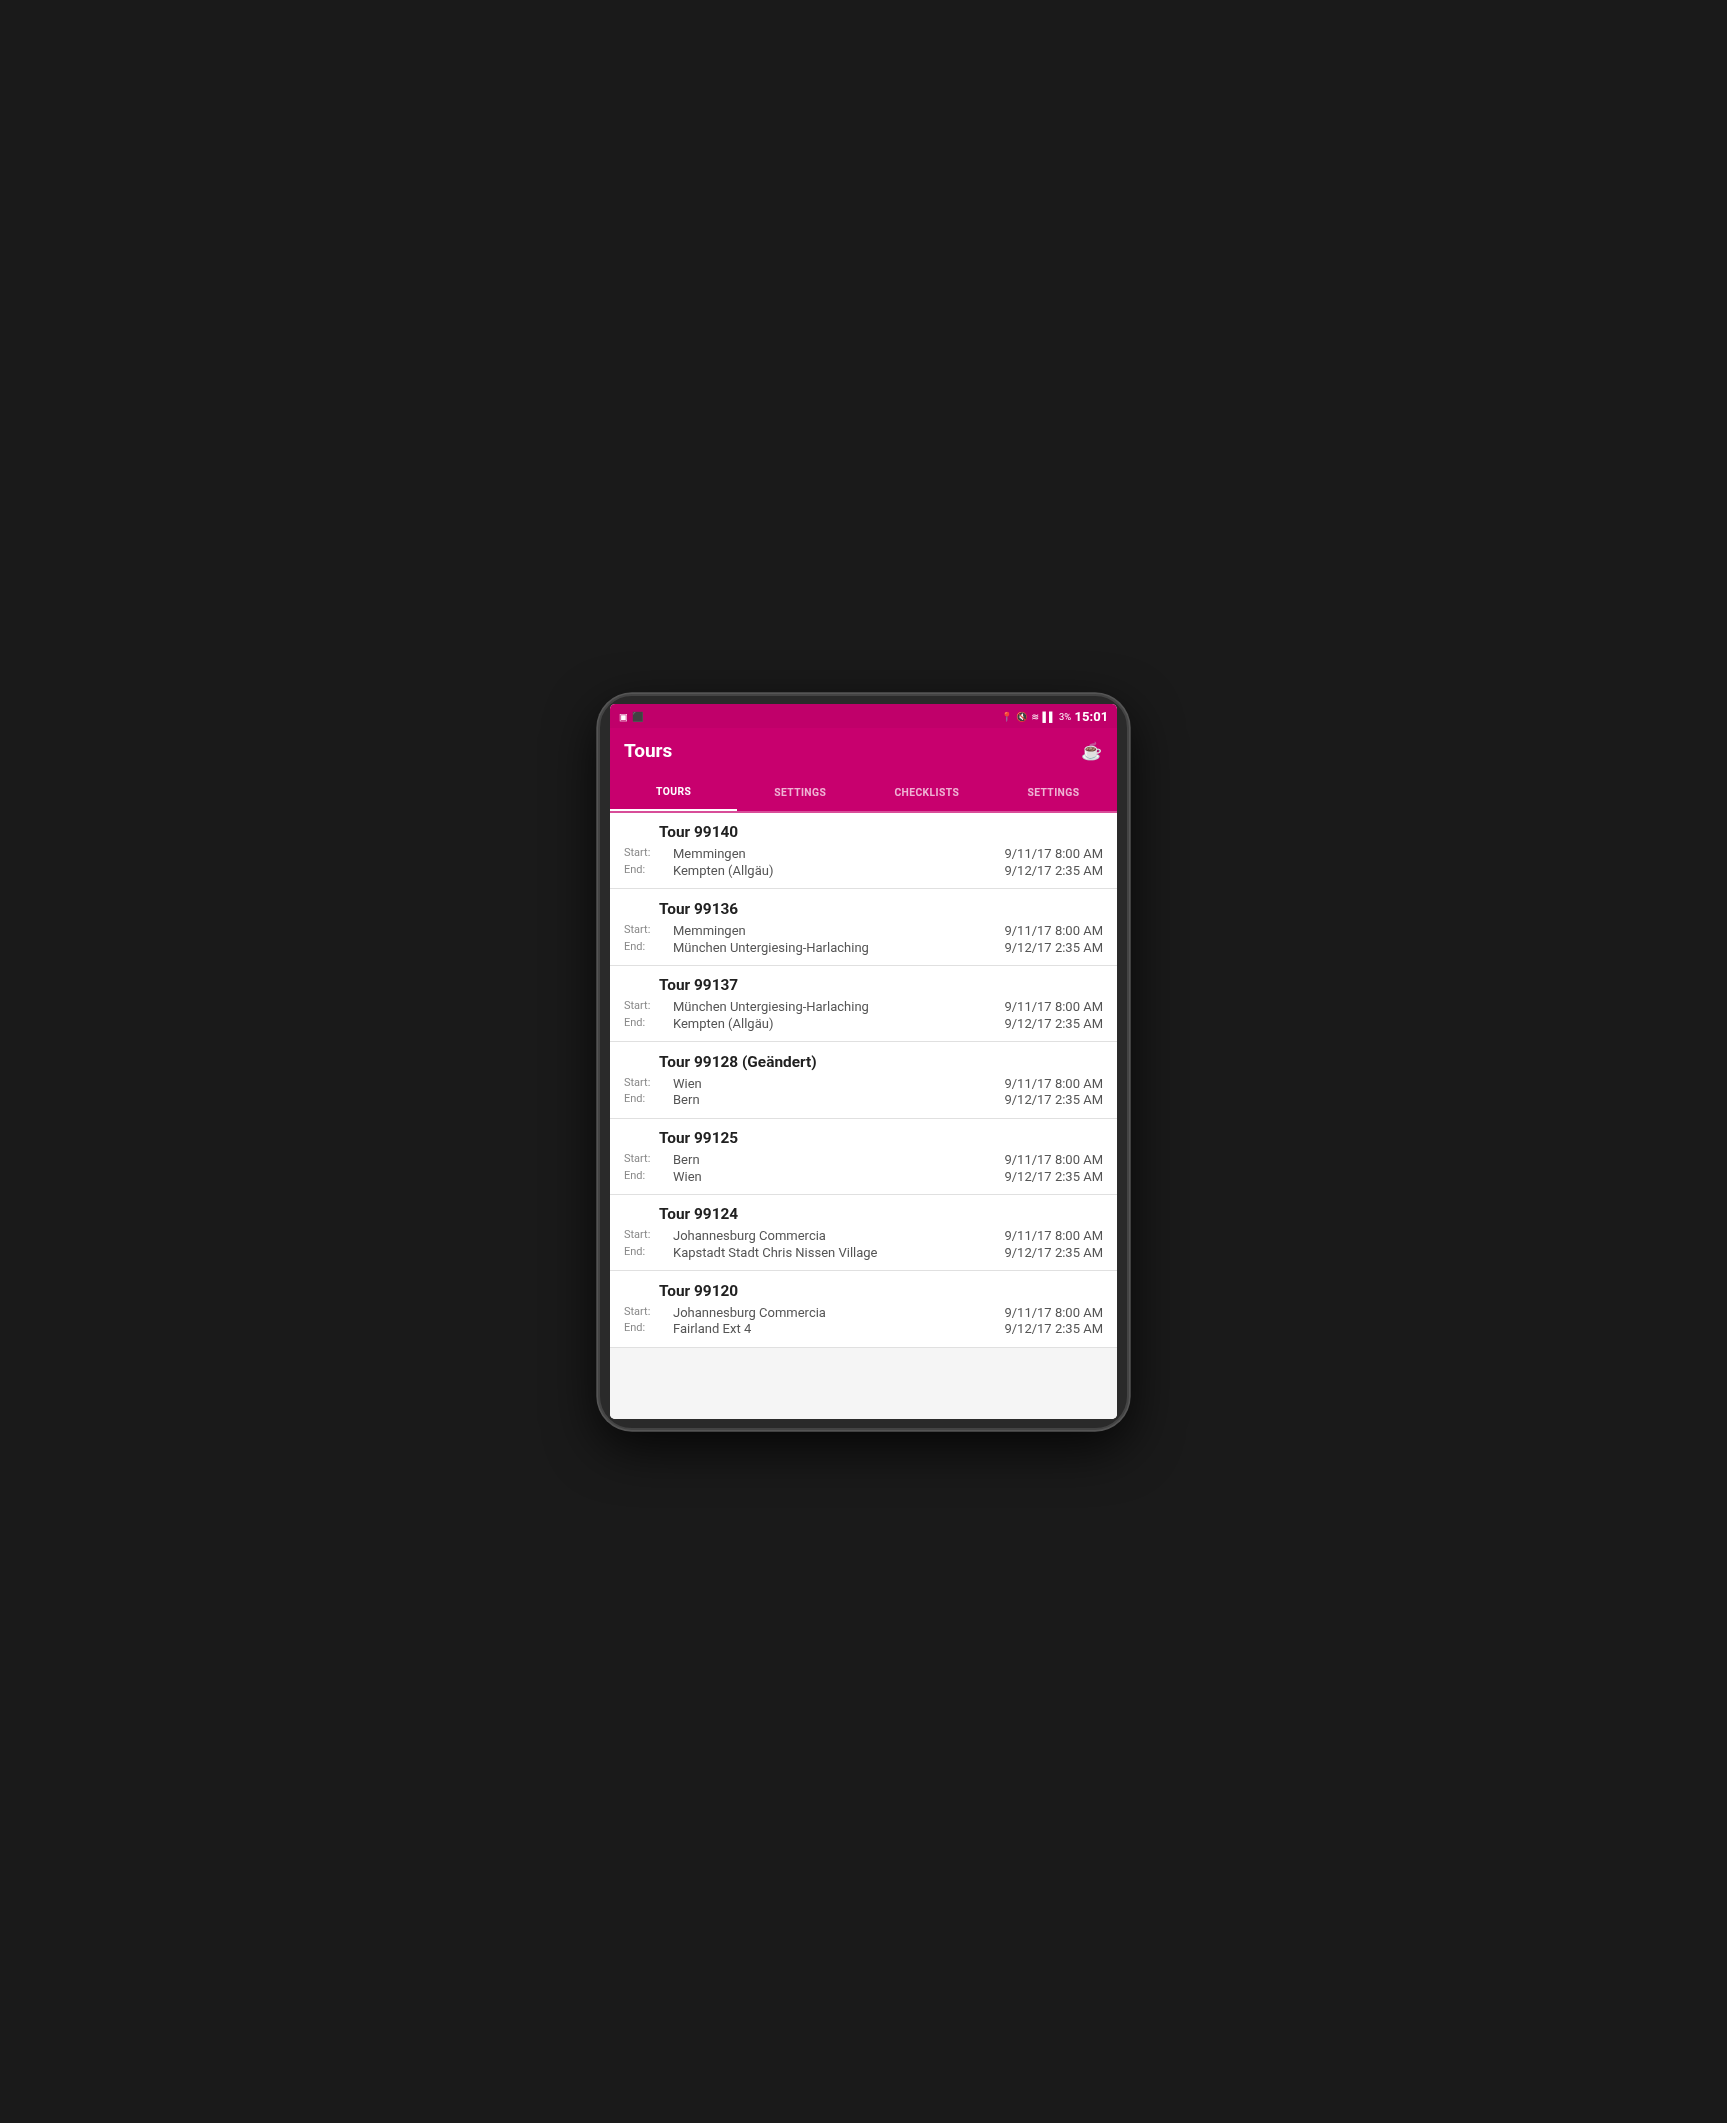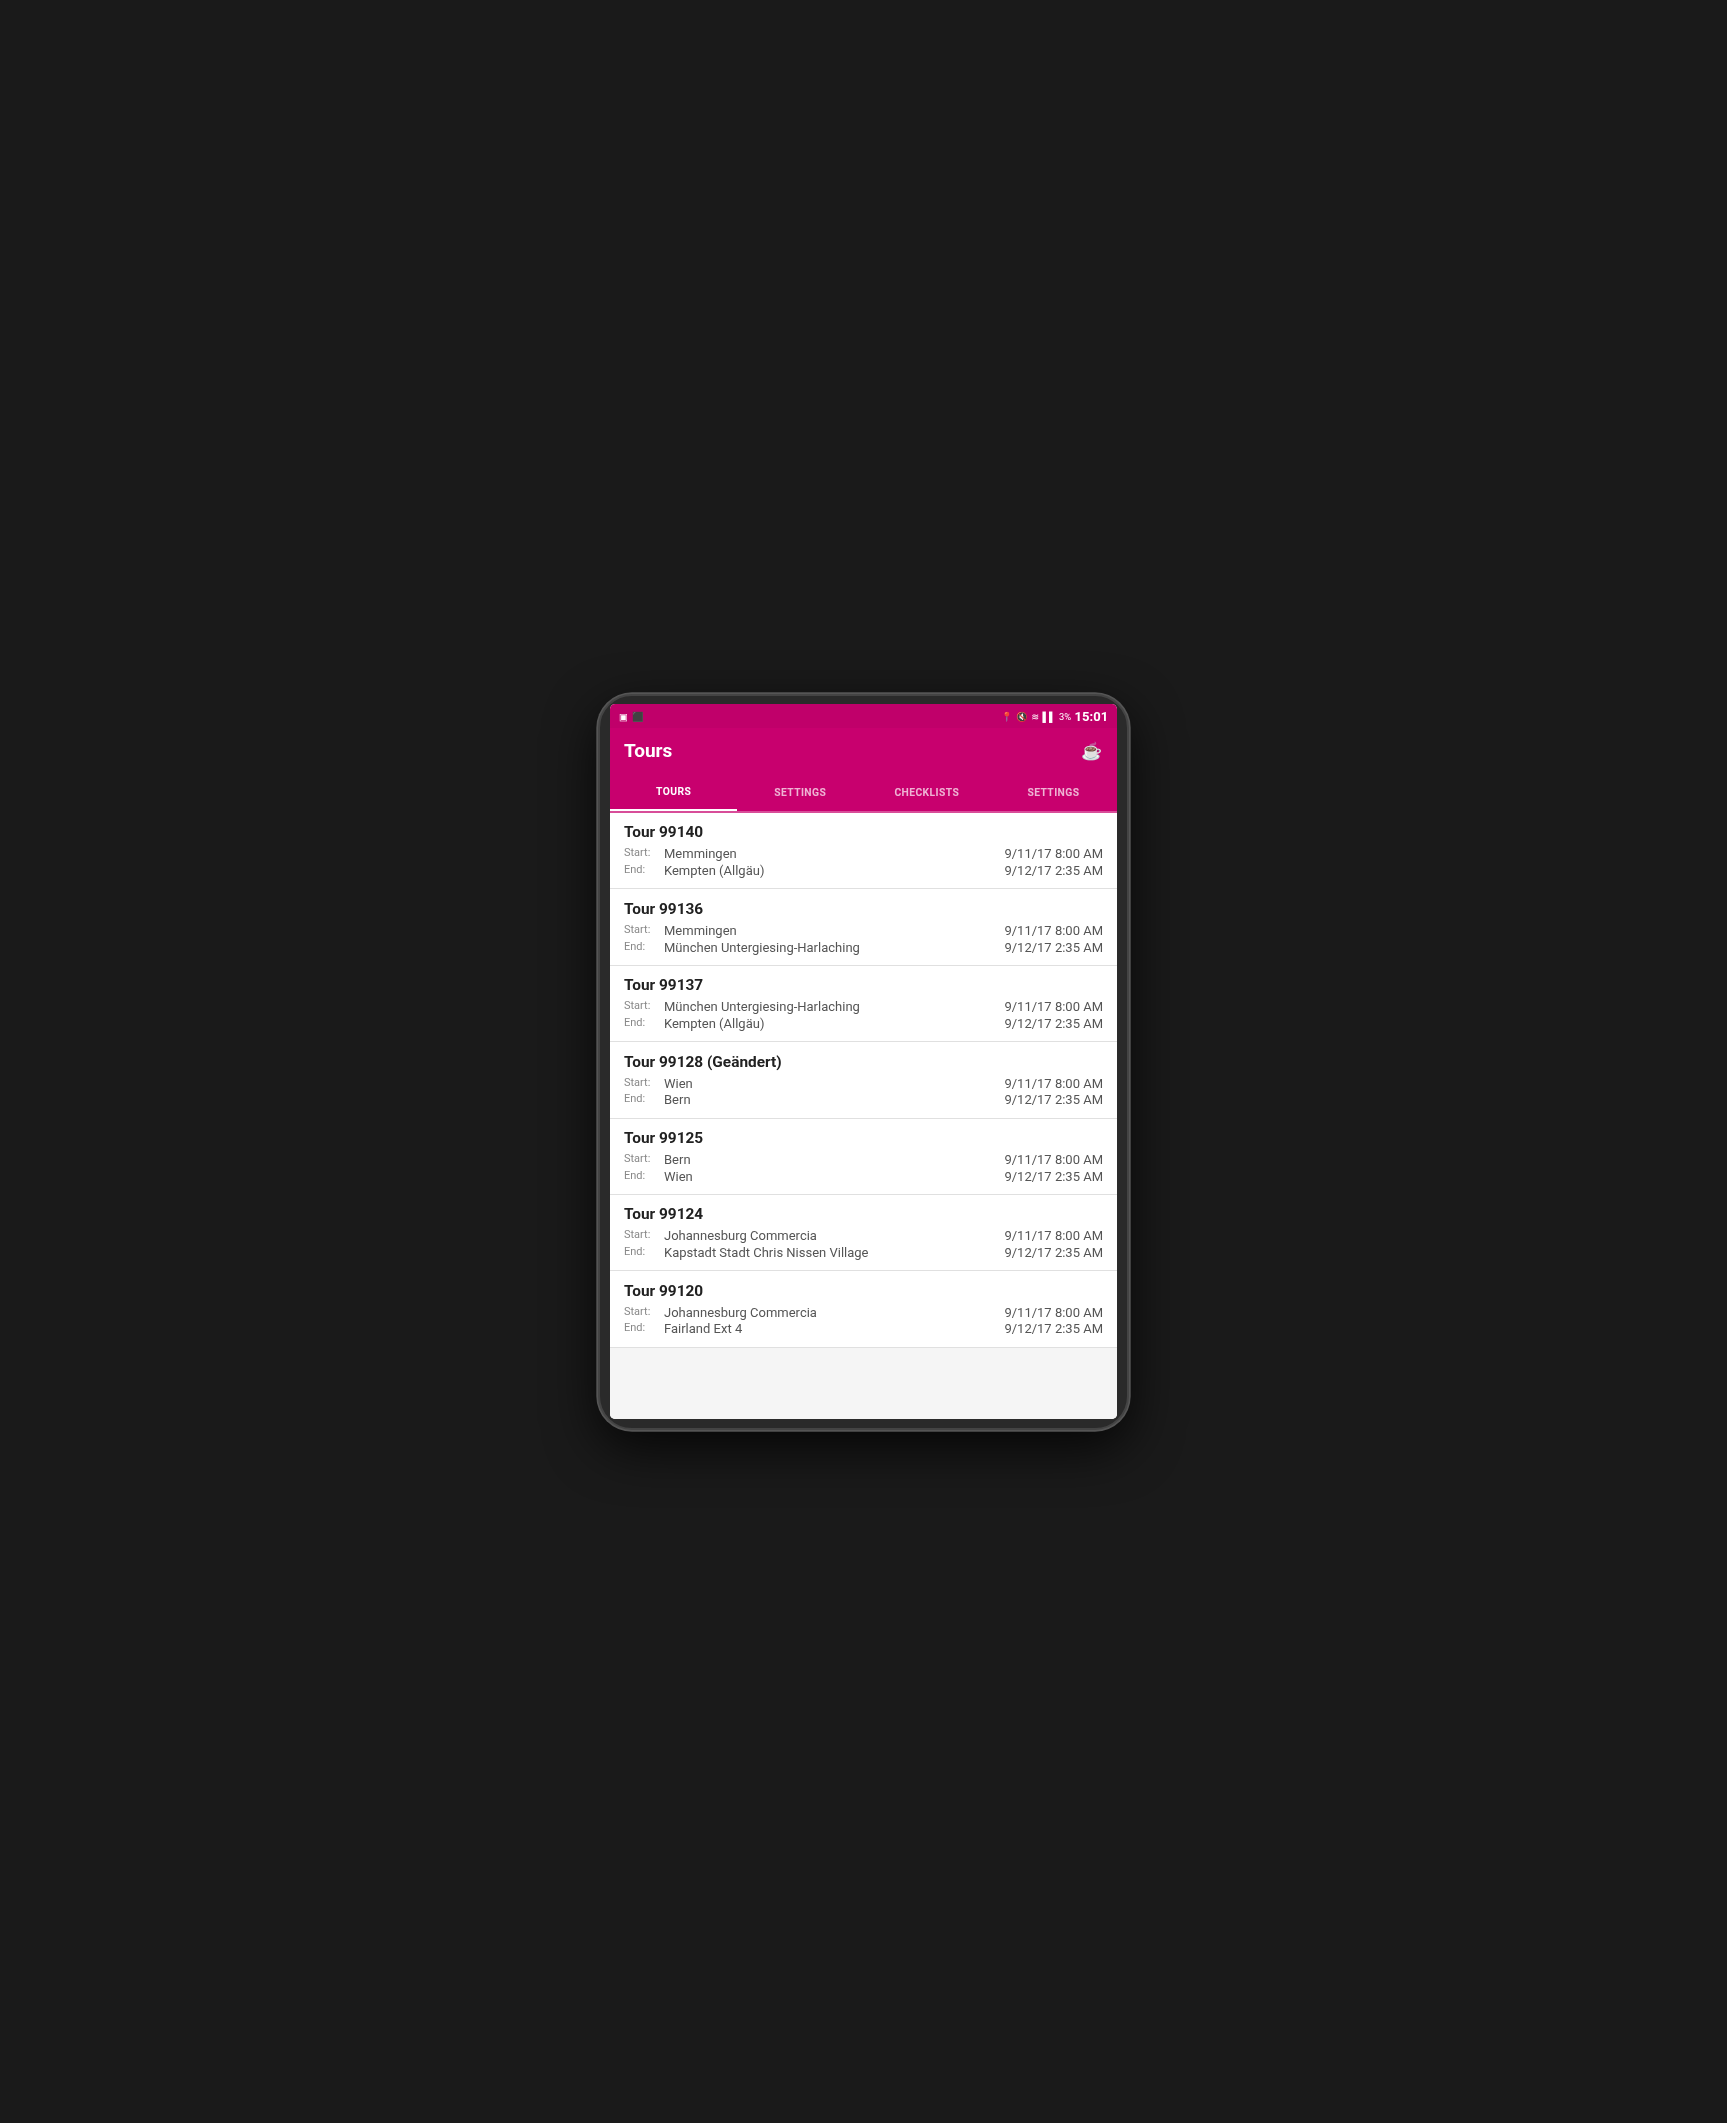--- a/index.html
+++ b/index.html
@@ -141,32 +141,33 @@
       padding: 10.3px 13.7px;
       border-bottom: 0.9px solid #e0e0e0;
       cursor: pointer;
     }
 
     .tour-name {
       font-size: 15.4px;
       font-weight: bold;
       color: #212121;
       margin-bottom: 5.1px;
+      margin-left: 35px;
     }
 
     .tour-row {
       display: flex;
       justify-content: space-between;
       align-items: center;
       margin-top: 1.7px;
     }
 
     .tour-row-left {
       display: flex;
-      gap: 7px;
+      gap: 16px;
       color: #555;
       font-size: 11px;
     }
 
     .tour-label {
       color: #888;
       font-size: 11px;
       min-width: 33px;
     }
 

